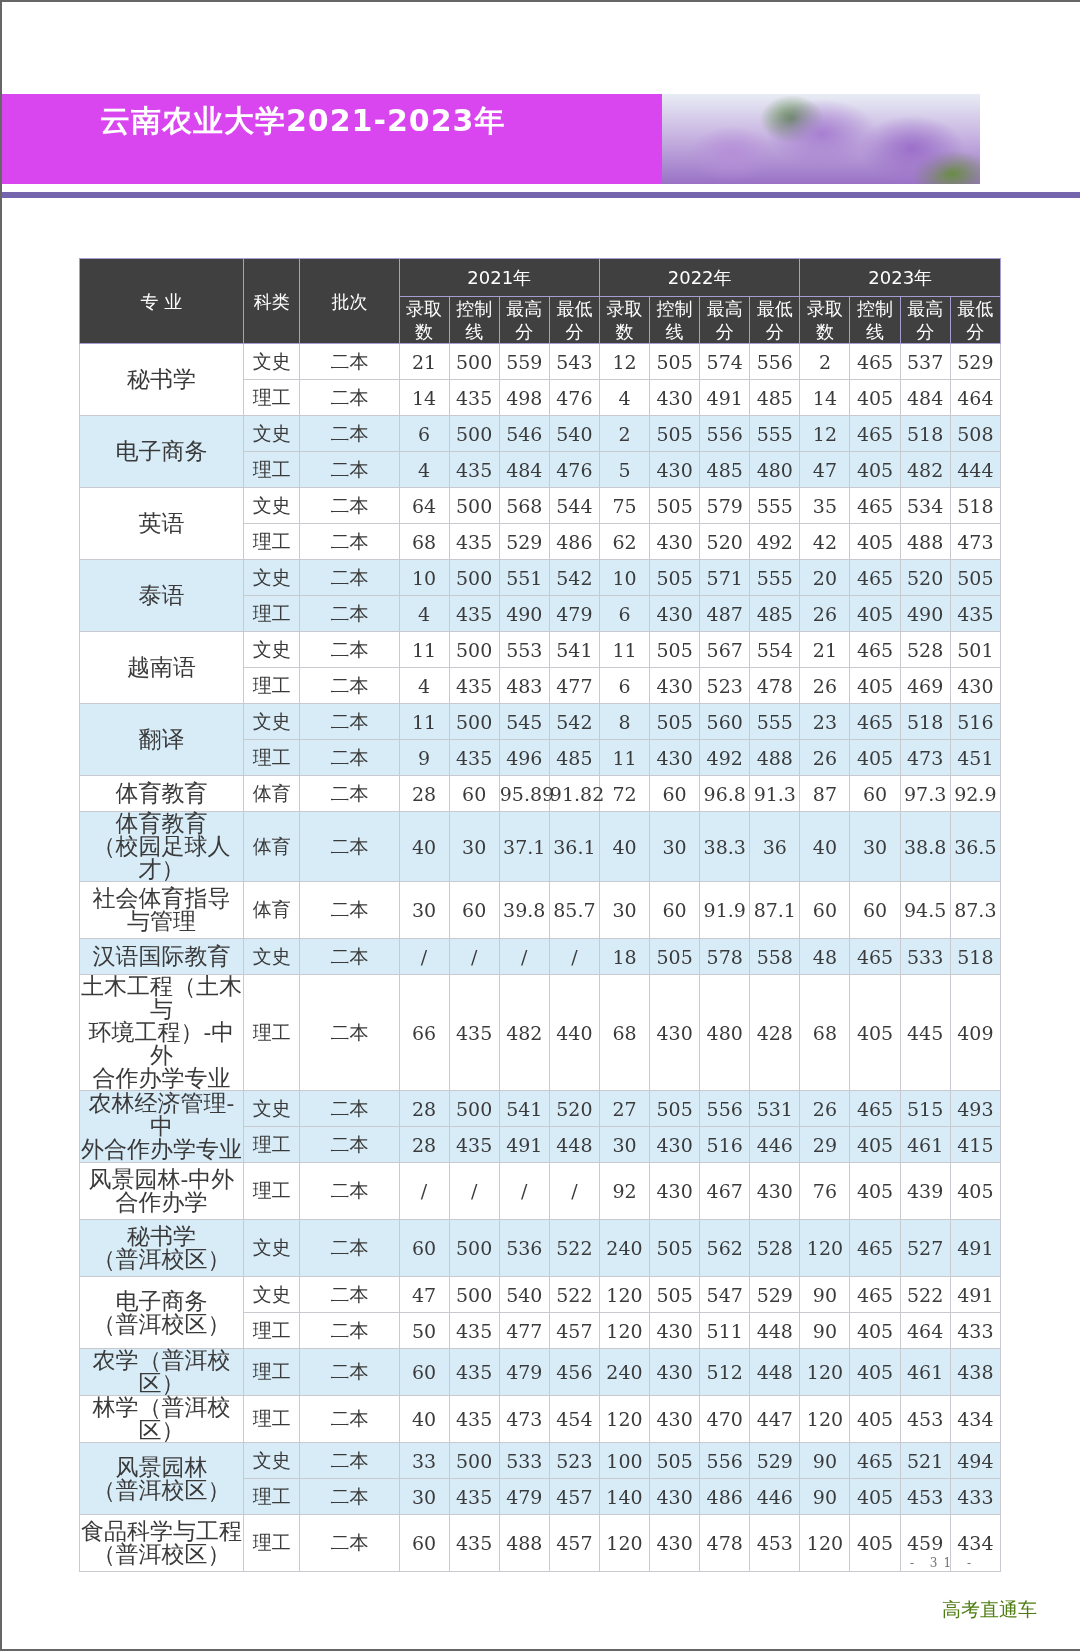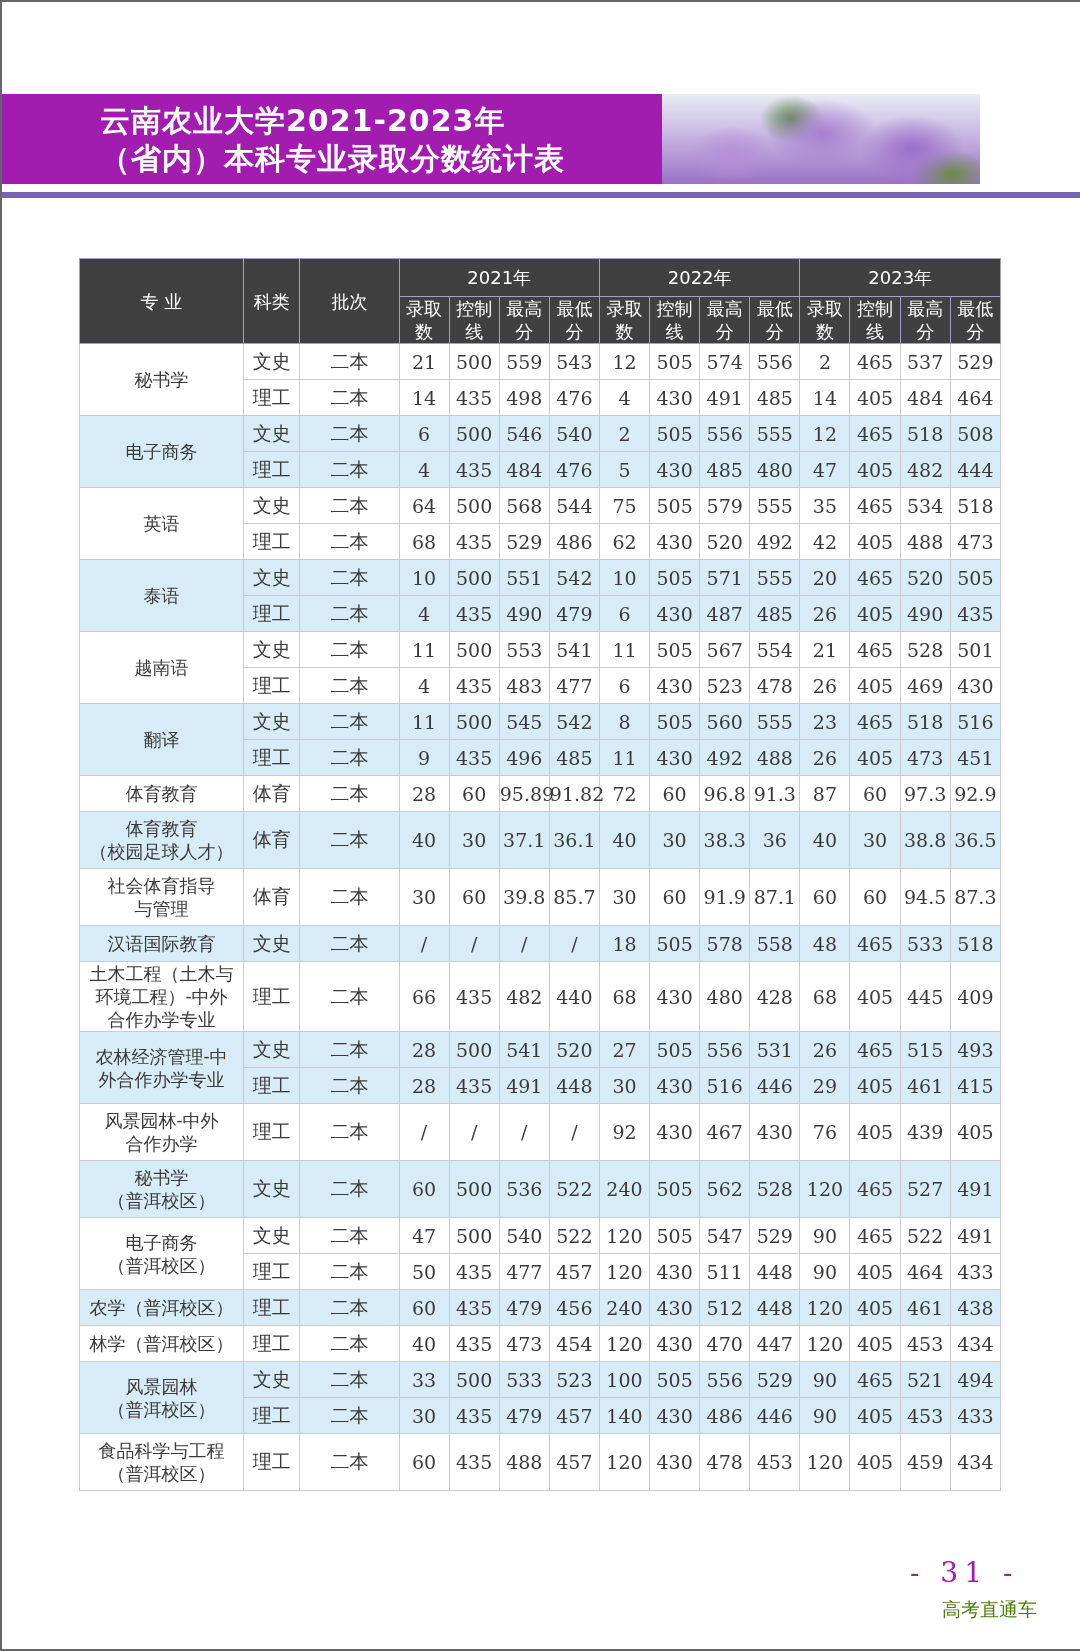--- a/index.html
+++ b/index.html
@@ -1,54 +1,53 @@
 <!DOCTYPE html>
 <html><head>
 <meta charset="utf-8">
 <style>
   * { box-sizing: border-box; margin: 0; padding: 0; }
   html, body { width: 1080px; height: 1651px; background: #fff; overflow: hidden; }
   body { position: relative; font-family: "DejaVu Serif", serif; color: #333; }
   .frame { position: absolute; left: 0; top: 0; width: 1080px; height: 1651px; border-left: 2px solid #666; border-top: 2px solid #666; border-bottom: 2px solid #666; }
-  .banner { position: absolute; left: 2px; top: 94px; width: 962px; height: 90px; background: #a21caf; }
+  .banner { position: absolute; left: 2px; top: 94px; width: 962px; height: 90px; background: #d946ef; }
   .banner-title { position: absolute; left: 98px; top: 8px; color: #fff; font-family: "DejaVu Sans", sans-serif; font-weight: bold; font-size: 30px; line-height: 38px; letter-spacing: 1px; }
   .banner-photo { position: absolute; left: 660px; top: 0; width: 318px; height: 90px;
     background:
       radial-gradient(ellipse 60px 40px at 70px 60px, #b58fd8 0%, rgba(181,143,216,0) 70%),
       radial-gradient(ellipse 80px 50px at 160px 40px, #a77fd0 0%, rgba(167,127,208,0) 70%),
       radial-gradient(ellipse 70px 45px at 250px 55px, #9b6fc9 0%, rgba(155,111,201,0) 75%),
       radial-gradient(ellipse 40px 30px at 130px 25px, #5b8a4a 0%, rgba(91,138,74,0) 80%),
       radial-gradient(ellipse 50px 30px at 290px 80px, #6a8c45 0%, rgba(106,140,69,0) 80%),
       linear-gradient(180deg, #e8ecf4 0%, #c9b6e2 45%, #9a72c6 100%); }
   .banner-stripe { position: absolute; left: 2px; top: 192px; width: 1078px; height: 6px; background: #7565ad; }
 
   table.admit { position: absolute; left: 79px; top: 258px; width: 922px; border-collapse: collapse; table-layout: fixed; }
   table.admit td, table.admit th { border: 1px solid #c9c9d0; text-align: center; vertical-align: middle; font-weight: normal; font-size: 19px; color: #3a3a3a; padding: 0; }
   table.admit thead th { background: #404040; color: #fff; font-family: "DejaVu Sans", sans-serif; border-color: #a79ccf; font-size: 18px; line-height: 23px; }
   table.admit thead tr.yr th { height: 38px; }
   table.admit thead tr.sub th { height: 42px; }
-  table.admit tbody td.major { font-size: 18px; line-height: 23px; }
+  table.admit tbody td.major { font-size: 23px; line-height: 23px; }
   tr.blue td { background: #d8ecf8; }
   tr.white td { background: #fff; }
   .r1 { height: 36px; }
   .r2 { height: 57px; }
   .r3 { height: 59px; }
 
-  .page-num { position: absolute; left: 910px; top: 1556px; font-size: 28px; color: #a21caf; letter-spacing: 6px; }
+  .page-num { position: absolute; left: 910px; top: 1556px; font-size: 12px; color: #737373; letter-spacing: 6px; }
   .watermark { position: absolute; left: 942px; top: 1597px; font-family: "DejaVu Sans", sans-serif; font-size: 19px; color: #4d7c0f; }
 </style>
 </head>
 <body>
 
 <div class="frame"></div>
 
 <div class="banner">
   <div class="banner-title">
     <div>云南农业大学2021-2023年</div>
-    <div>（省内）本科专业录取分数统计表</div>
   </div>
   <div class="banner-photo"></div>
 </div>
 <div class="banner-stripe"></div>
 
 <table class="admit">
   <colgroup>
     <col style="width:157px">
       <col style="width:54px">
       <col style="width:95px">

